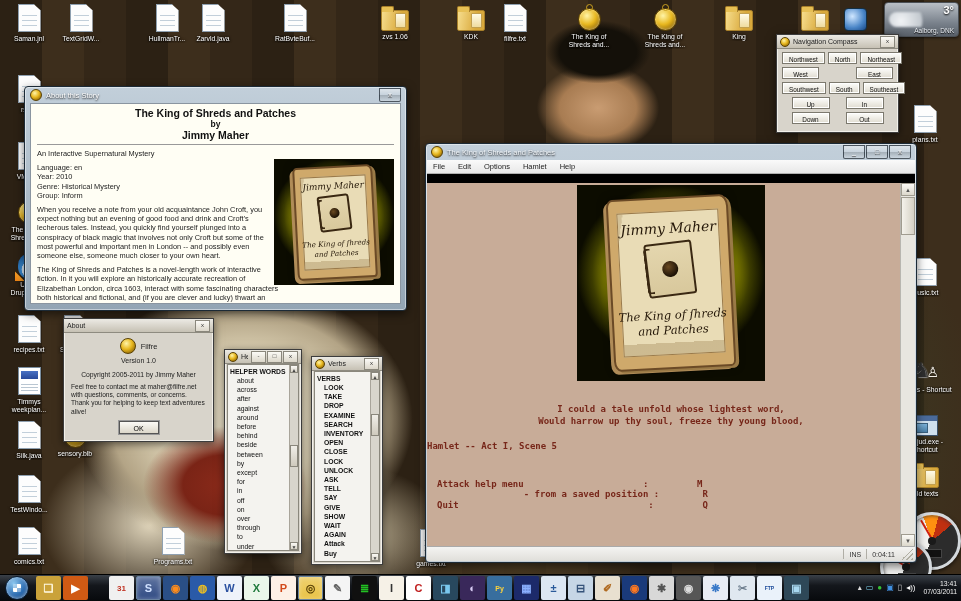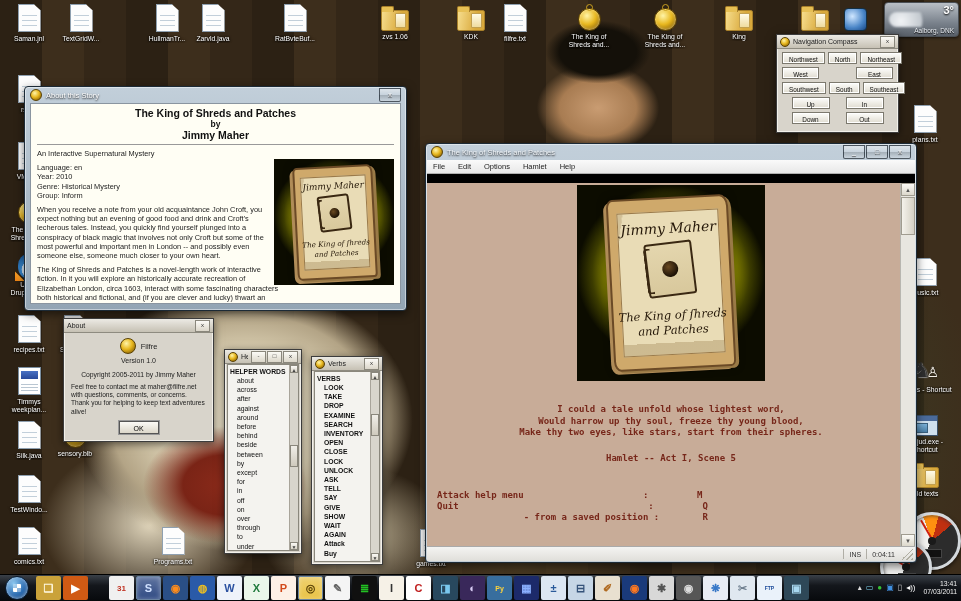--- a/index.html
+++ b/index.html
@@ -185,21 +185,21 @@
 
   
   #game{left:425px;top:143px;width:490px;height:418px;z-index:7;}
   #game .menubar{height:13px;margin:0 1px;background:linear-gradient(#fafafa,#e8e8e8);
     border-bottom:1px solid #b0b0b0;display:flex;align-items:center;gap:13px;padding:0 6px;font-size:7.5px;color:#222;}
   #game .blackstrip{height:10px;margin:0 1px;background:#000;}
   #game .content{position:absolute;left:1px;right:1px;top:39px;bottom:15px;background:#c8ac98;overflow:hidden;}
   #game .gtext{font-family:"DejaVu Sans Mono","Liberation Mono",monospace;font-weight:bold;
     color:#77271a;font-size:9px;}
   .quote{margin-top:23px;text-align:center;line-height:11.5px;}
-  .attrib{margin-top:14px;text-align:center;line-height:11.5px;}
+  .attrib{margin-top:14px;text-align:left;line-height:11.5px;}
   .mlines{margin:26px 0 0 10px;}
   .mline{white-space:pre;line-height:10.8px;}
   #game .gscroll{position:absolute;right:1px;top:39px;bottom:15px;width:14px;
     background:#e8e6e0;border-left:1px solid #b8b6b0;}
   .gscroll .arr{position:absolute;left:0;width:14px;height:13px;text-align:center;font-size:6px;line-height:13px;color:#555;
     background:linear-gradient(#fbfaf6,#dcd8cc);border:1px solid #a09c90;box-sizing:border-box;}
   .gscroll .arr.up{top:0;} .gscroll .arr.dn{bottom:0;}
   .gscroll .thumb{position:absolute;left:0;top:14px;width:14px;height:38px;
     background:linear-gradient(90deg,#f4f2ec,#d4d0c4);border:1px solid #a09c90;box-sizing:border-box;}
   #game .statusbar{position:absolute;left:1px;right:1px;bottom:1px;height:14px;background:linear-gradient(#f4f4f2,#e0dfda);
@@ -593,28 +593,27 @@
             <div class="doodle"></div>
             <div class="script t1">The King of ſhreds</div>
             <div class="script t2">and Patches</div>
           </div>
         </div>
       </div>
       <div class="gtext quote">
 
       <div class="qline">I could a tale unfold whose lightest word,</div>
           <div class="qline">Would harrow up thy soul, freeze thy young blood,</div>
-          <div class="qline">Make thy two eyes, like stars, start from their spheres.</div>
         </div>
       <div class="gtext attrib">Hamlet -- Act I, Scene 5</div>
       <div class="gtext mlines">
 
       <div class="mline">Attack help menu                      :         M</div>
+          <div class="mline">                - from a saved position :        R</div>
           <div class="mline">Quit                                   :         Q</div>
-          <div class="mline">                - from a saved position :        R</div>
         </div>
     </div>
     <div class="gscroll">
       <span class="arr up">▲</span>
       <span class="thumb"></span>
       <span class="arr dn">▼</span>
     </div>
     <div class="statusbar">
       <span class="sb-sep"></span>
       <span>INS</span>

